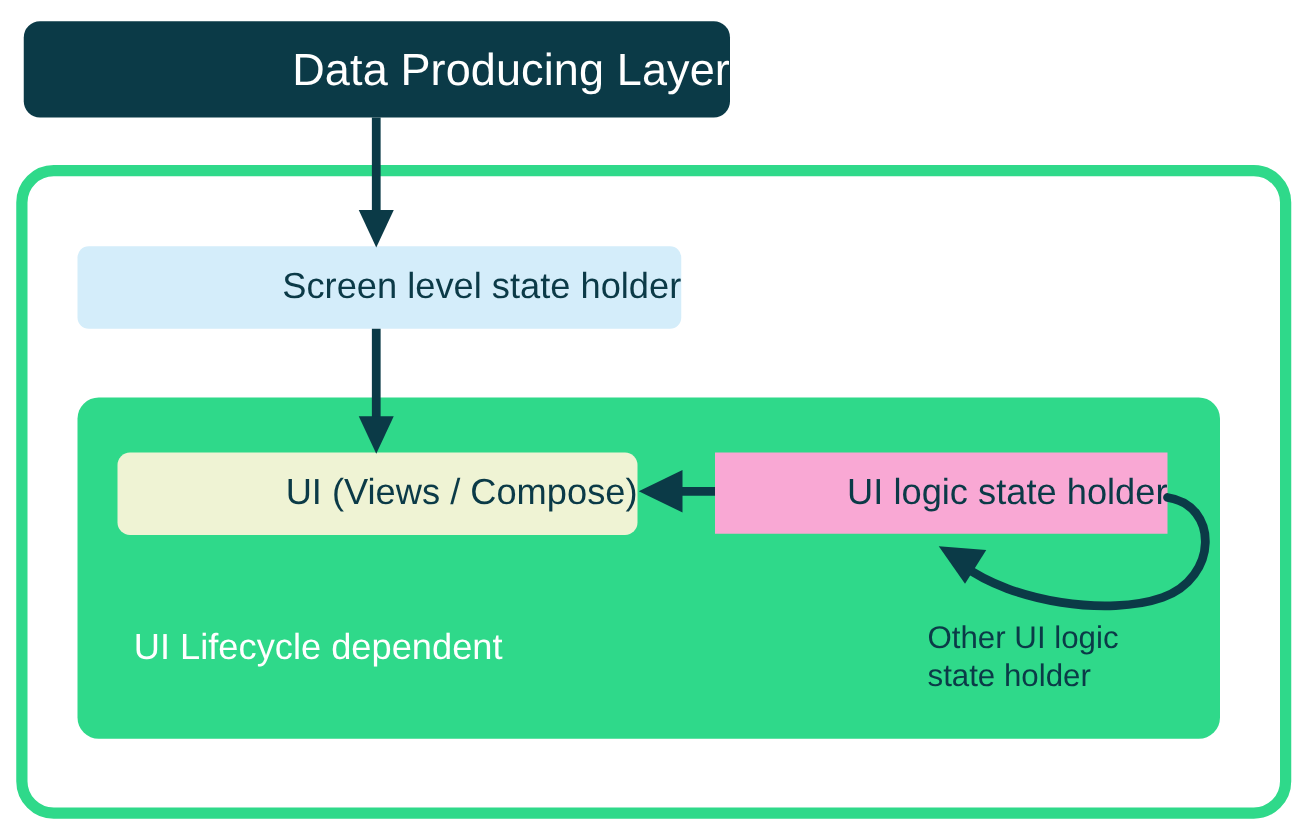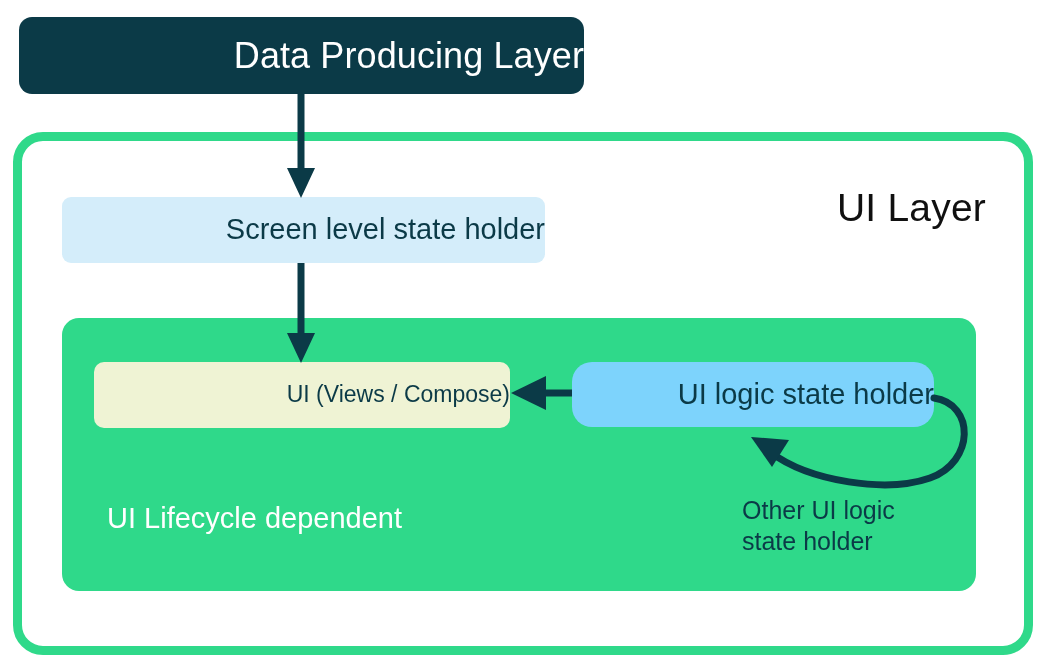--- a/index.html
+++ b/index.html
@@ -104,31 +104,31 @@
   #ui-views-compose {
     left: 94px;
     top: 362px;
     width: 416px;
     height: 66px;
     background: #EFF3D4;
     border-radius: 10px;
   }
   #ui-views-compose .node-label {
     color: #0B3A47;
-    font-size: 23px;
+    font-size: 29px;
   }
 
   
   #ui-logic-state-holder {
     left: 572px;
     top: 362px;
     width: 362px;
     height: 65px;
-    background: #7dd3fc;
-    border-radius: 20px;
+    background: #f9a8d4;
+    border-radius: 0;
   }
   #ui-logic-state-holder .node-label {
     color: #0B3A47;
     font-size: 29px;
   }
 
   
   #other-state-holders-caption {
     position: absolute;
     left: 742px;
@@ -153,21 +153,20 @@
 <body>
 
 <div id="diagram-root">
 
   <div class="node" id="data-producing-layer">
     <span class="node-label">Data Producing Layer</span>
   </div>
 
   <div id="ui-layer-container"></div>
 
-  <div id="ui-layer-title">UI Layer</div>
 
   <div class="node" id="screen-level-state-holder">
     <span class="node-label">Screen level state holder</span>
   </div>
 
   <div id="ui-lifecycle-panel"></div>
 
   <div id="ui-lifecycle-caption">UI Lifecycle dependent</div>
 
   <div class="node" id="ui-views-compose">

